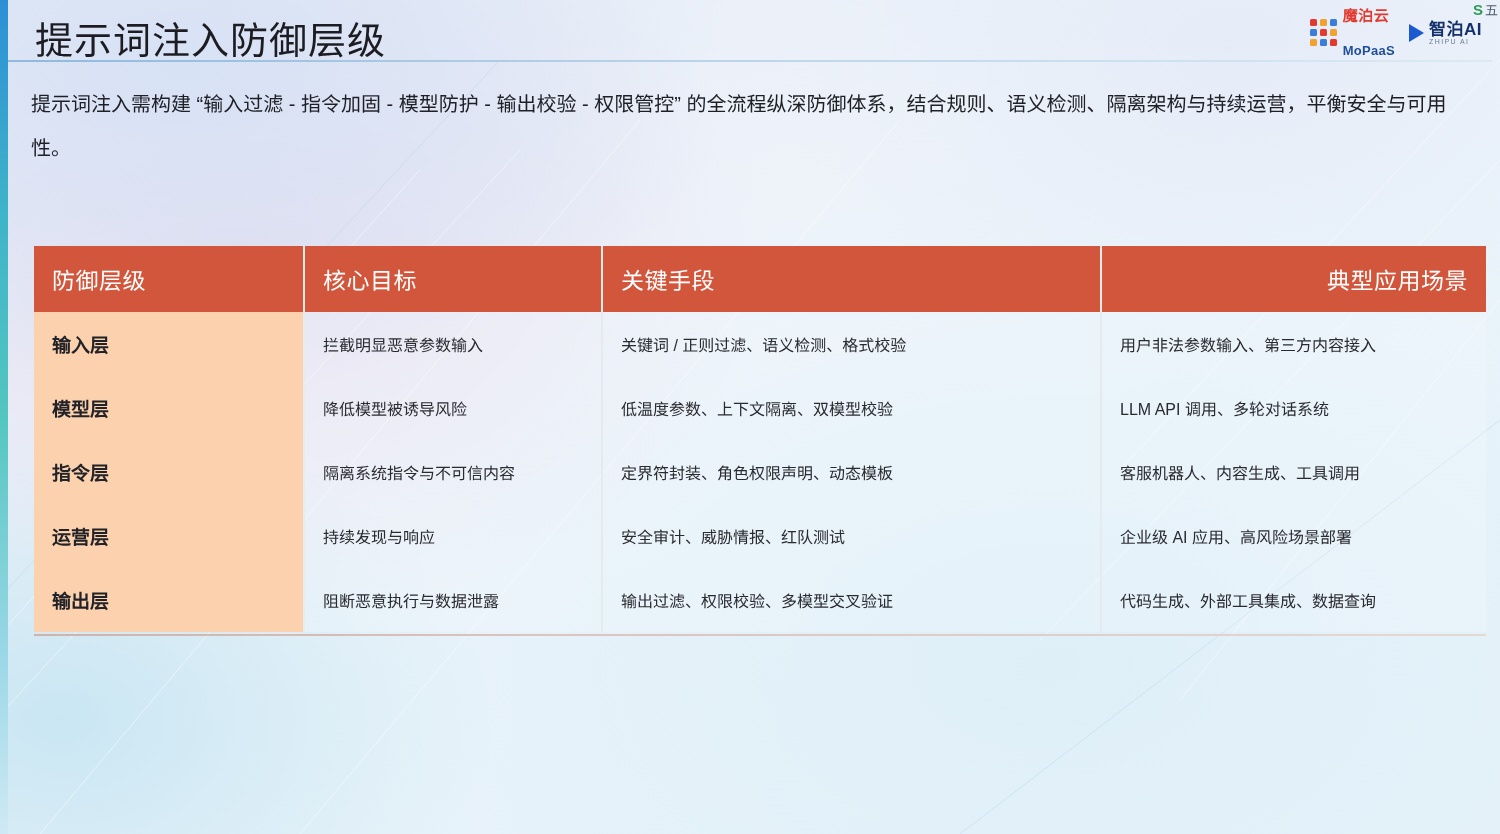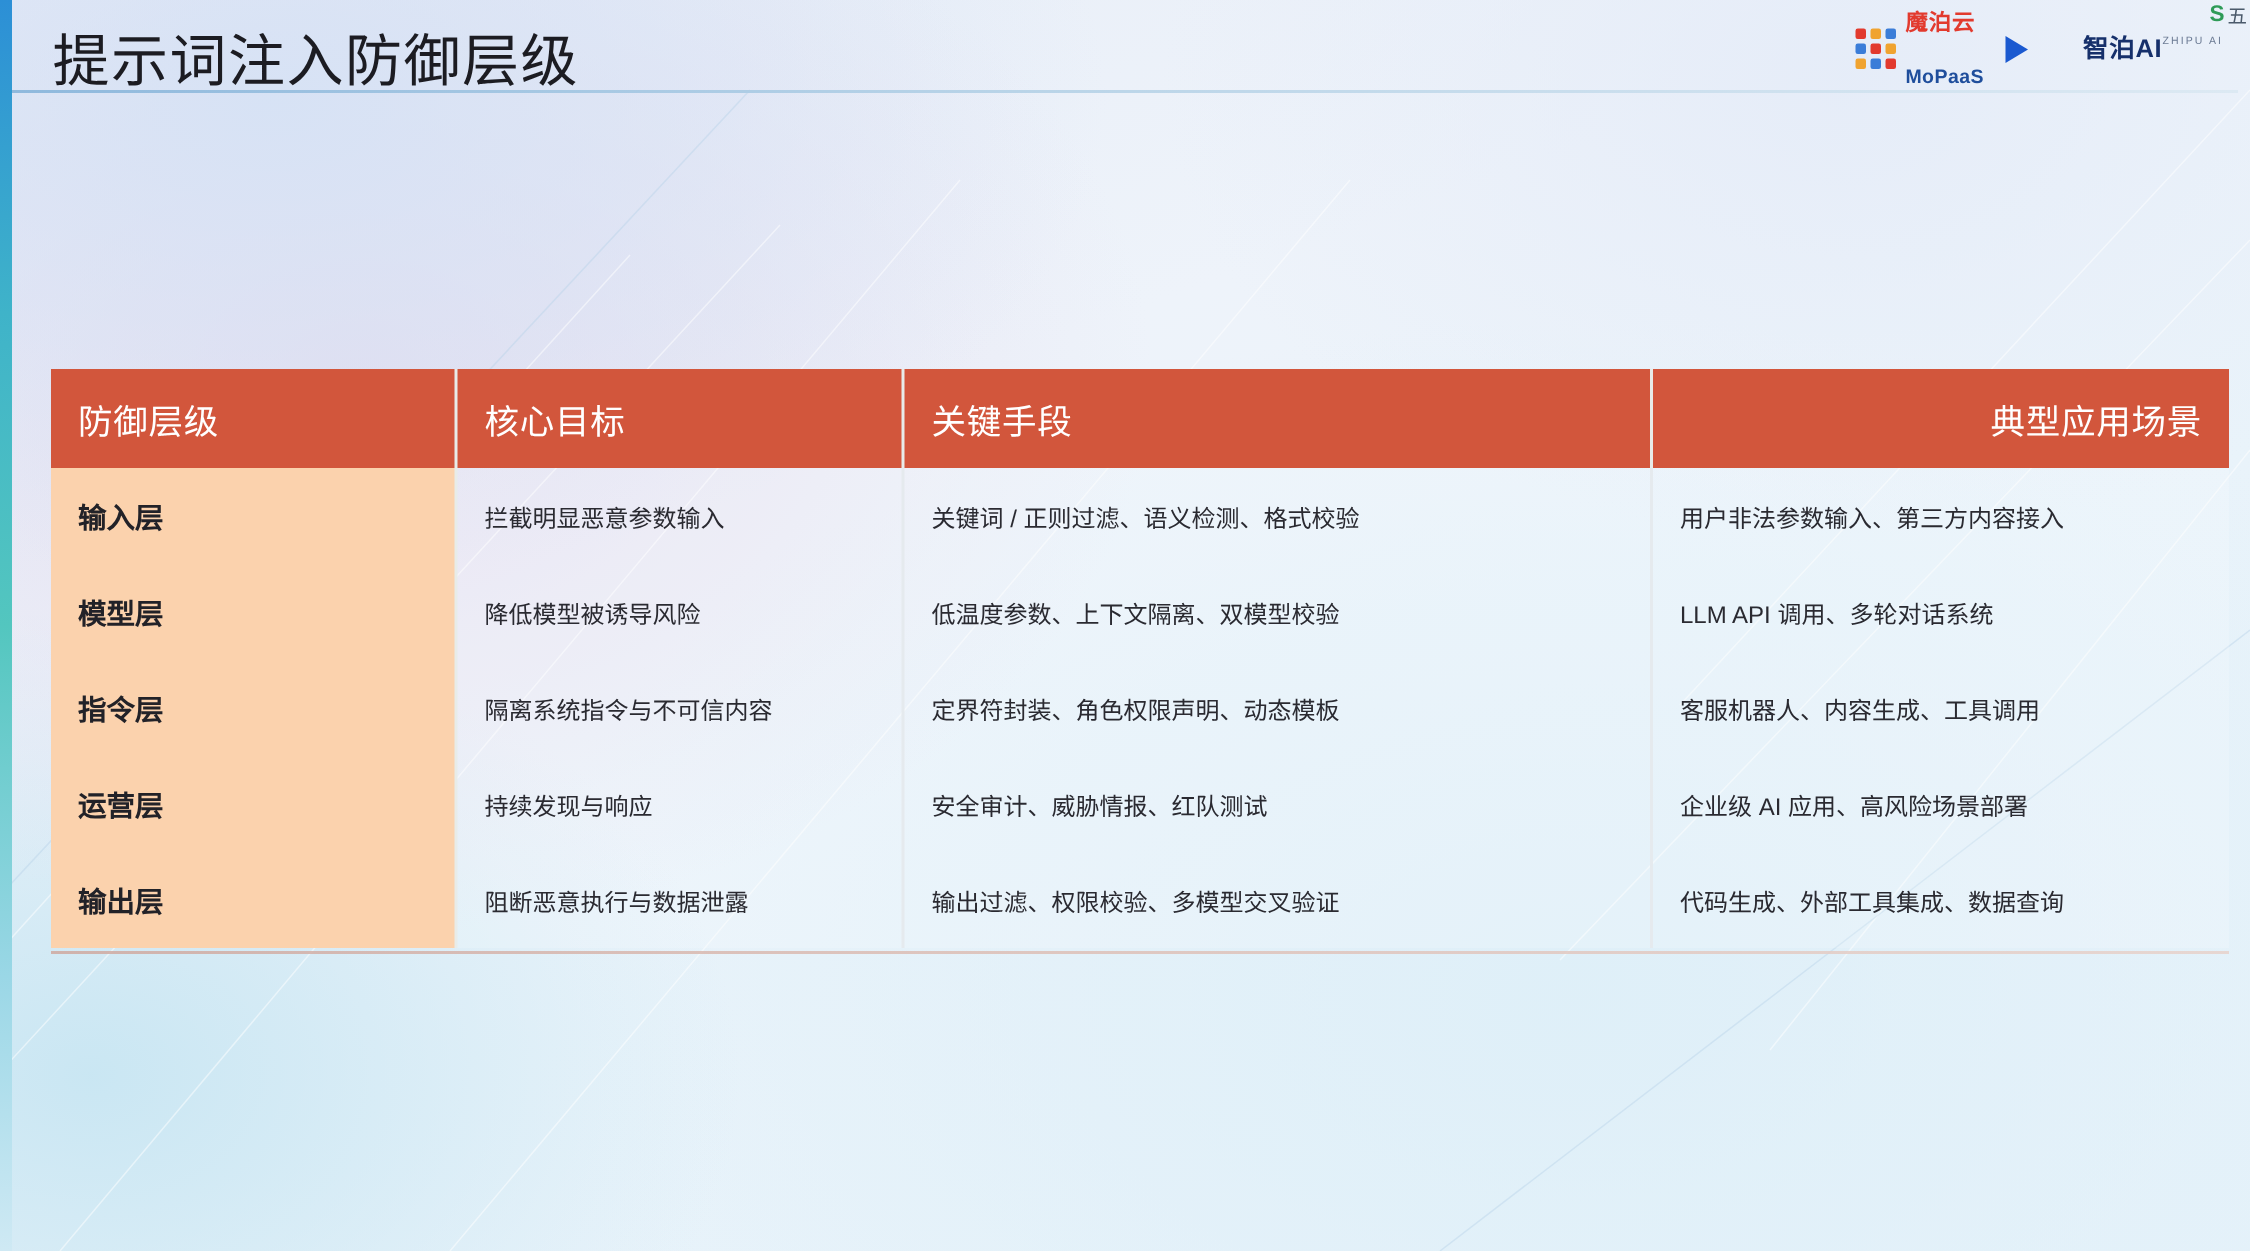--- a/index.html
+++ b/index.html
@@ -117,23 +117,22 @@
   }
   .zp-mark {
     width: 0;
     height: 0;
     border-left: 15px solid #1a59d0;
     border-top: 9px solid transparent;
     border-bottom: 9px solid transparent;
   }
   .zp-text {
     display: flex;
-    flex-direction: row;
+    flex-direction: column;
     line-height: 1.0;
-    margin-left: 32px;
   }
   .zp-cn {
     font-size: 17px;
     font-weight: bold;
     color: #16306b;
     letter-spacing: 0.5px;
   }
   .zp-en {
     font-size: 7px;
     color: #6c7b94;
@@ -284,20 +283,21 @@
         </div>
       </div>
     </div>
 
     <div class="corner-mark">
       <span class="corner-s">S</span>
       <span>五</span>
     </div>
   </div>
 
+  <div class="intro">提示词注入需构建 “输入过滤 - 指令加固 - 模型防护 - 输出校验 - 权限管控” 的全流程纵深防御体系，结合规则、语义检测、隔离架构与持续运营，平衡安全与可用性。</div>
 
   <div class="table-wrap">
     <table class="matrix">
       <colgroup>
         <col class="c1">
           <col class="c2">
           <col class="c3">
           <col class="c4">
       </colgroup>
       <thead>

